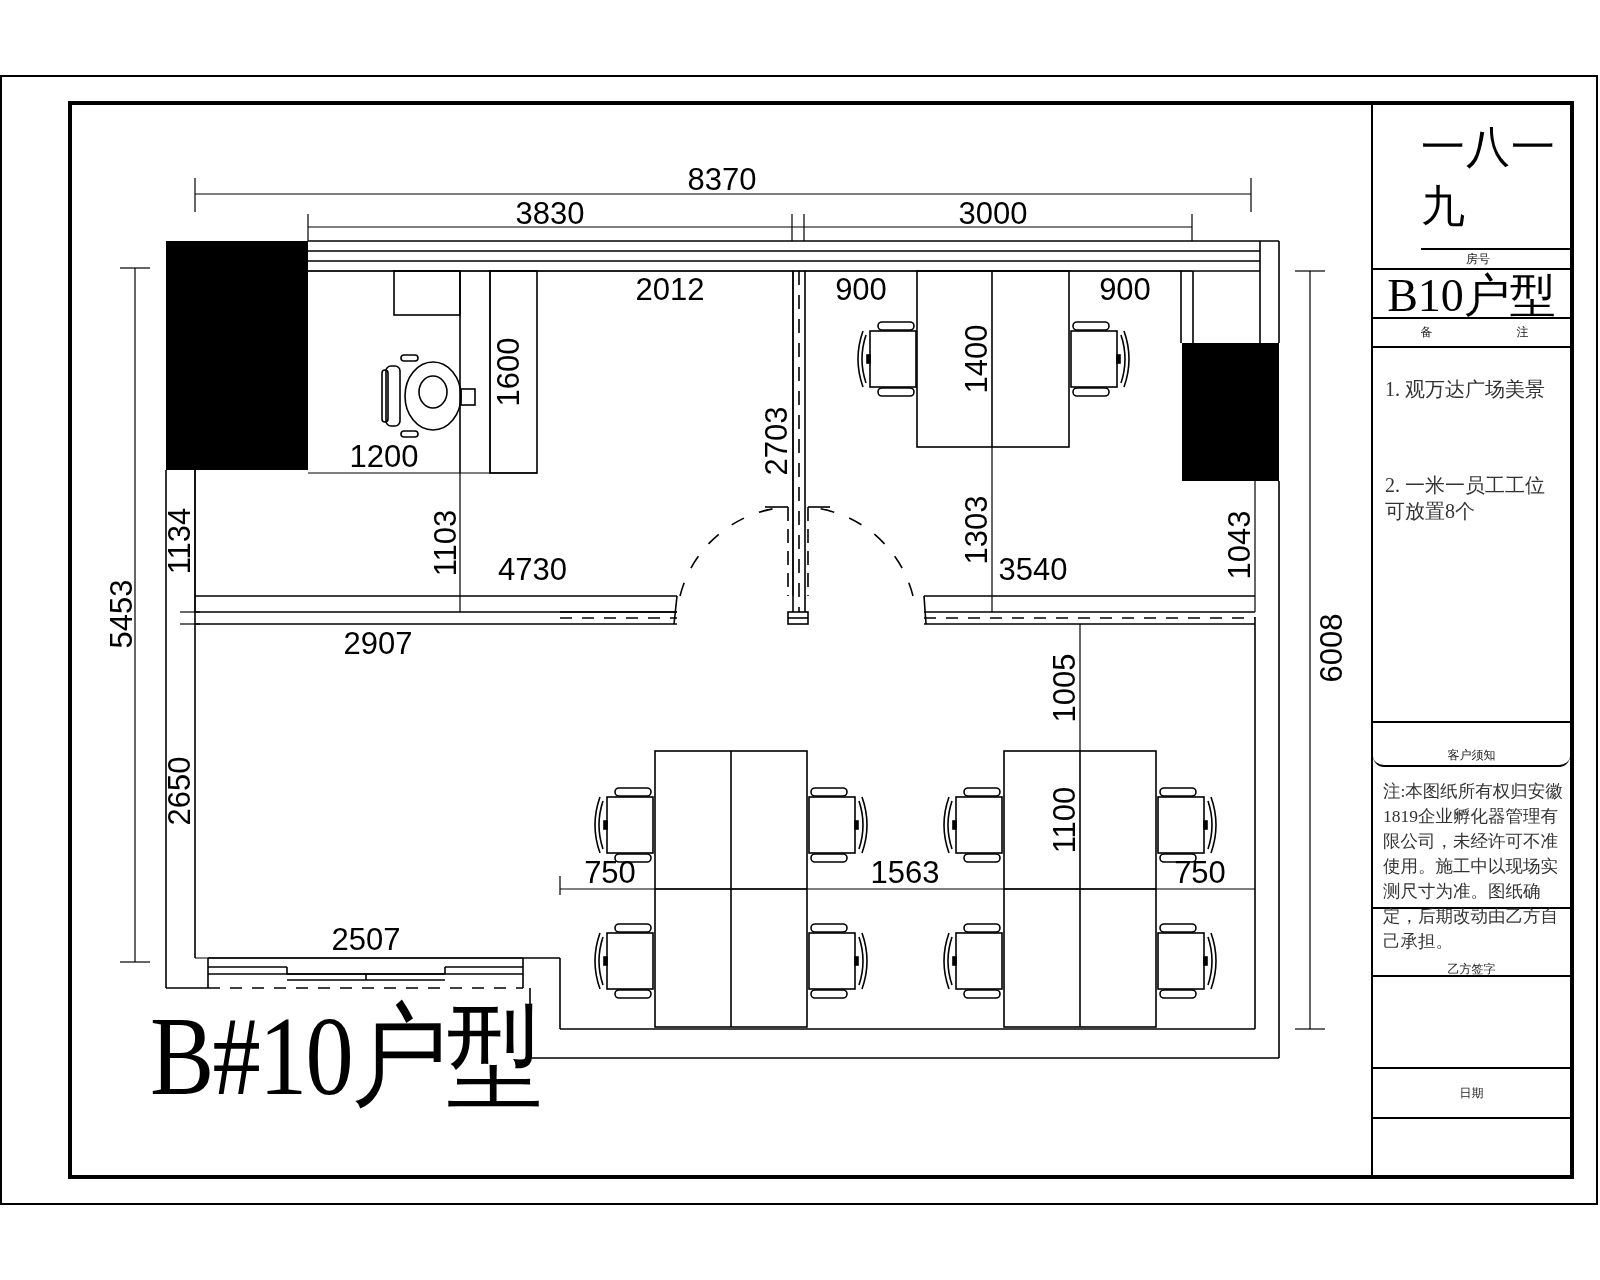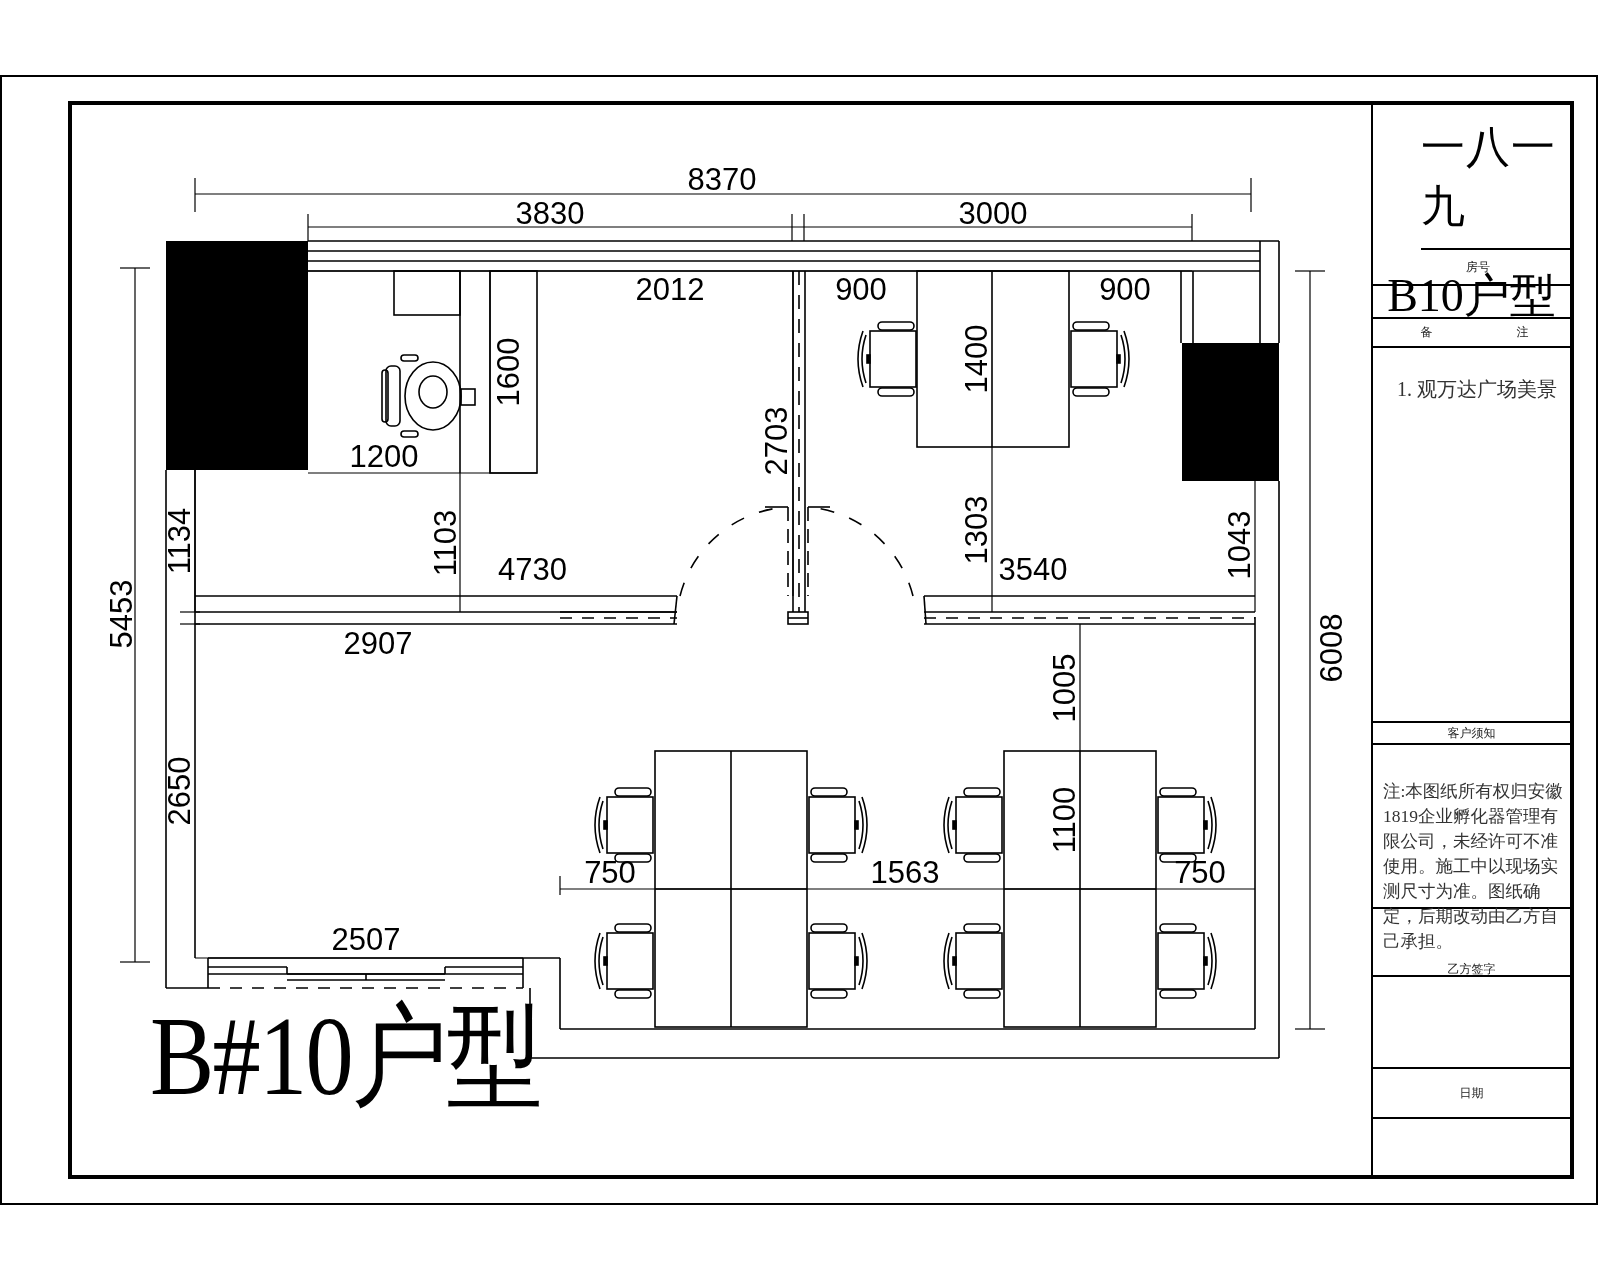--- a/index.html
+++ b/index.html
@@ -15,30 +15,30 @@
                font-family: "Liberation Serif", "DejaVu Serif", serif; font-size: 112px;
                line-height: 1; letter-spacing: -2px; transform: scaleX(0.86); transform-origin: left top; }
   
   .tb { position: absolute; left: 1371px; top: 105px; width: 199px; height: 1070px;
         border-left: 2px solid #000; box-sizing: border-box; }
   .tb-cell { position: absolute; left: 0; right: 0; border-bottom: 2px solid #000; box-sizing: border-box;
              display: flex; align-items: center; justify-content: center; }
   .tb-company { top: 0; height: 145px; font-family: "Liberation Serif", "DejaVu Serif", serif;
                 font-size: 44px; letter-spacing: 1px; margin-left: 48px; }
   .tb-label-small { font-size: 12px; color: #222; }
-  .tb-room-label { top: 145px; height: 36px; padding-left: 13px; }
+  .tb-room-label { top: 145px; height: 20px; padding-left: 13px; }
   .tb-room-value { top: 169px; height: 45px; font-family: "Liberation Serif", "DejaVu Serif", serif;
                    font-size: 46px; }
   .tb-remark-label { top: 214px; height: 29px; padding-left: 46px; }
   .tb-remark-label span { letter-spacing: 40px; }
   .tb-remarks { top: 243px; height: 375px; align-items: flex-start; justify-content: flex-start;
                 padding: 28px 8px 0 12px; flex-direction: column; font-family: "Liberation Serif", "DejaVu Serif", serif;
                 font-size: 20px; line-height: 26px; color: #333; }
-  .tb-remarks p { margin: 0 0 70px 12px; }
-  .tb-notice-label { top: 618px; height: 22px; }
+  .tb-remarks p { margin: 0 0 70px 0; }
+  .tb-notice-label { top: 640px; height: 22px; border-radius: 14px; }
   .tb-notice { top: 648px; height: 156px; align-items: flex-start; justify-content: flex-start;
                padding: 26px 6px 0 10px; font-family: "Liberation Serif", "DejaVu Serif", serif;
                font-size: 17.5px; line-height: 25px; color: #333; }
   .tb-sign-label { top: 858px; height: 14px; }
   .tb-sign-space { top: 887px; height: 77px; }
   .tb-date-label { top: 964px; height: 50px; }
   .tb-bottom { top: 1007px; height: 59px; border-bottom: none; }
 </style>
 </head>
 <body>
@@ -268,20 +268,21 @@
 
 <div class="tb">
   <div class="tb-cell tb-company">一八一九</div>
   <div class="tb-cell tb-room-label tb-label-small">房号</div>
   <div class="tb-cell tb-room-value">B10户型</div>
   <div class="tb-cell tb-remark-label tb-label-small">
       <span>备 注</span>
     </div>
   <div class="tb-cell tb-remarks">
     <p>1. 观万达广场美景</p>
+    <p>2. 一米一员工工位可放置8个</p>
   </div>
   <div class="tb-cell tb-notice-label tb-label-small">客户须知</div>
   <div class="tb-cell tb-notice">注:本图纸所有权归安徽1819企业孵化器管理有限公司，未经许可不准使用。施工中以现场实测尺寸为准。图纸确定，后期改动由乙方自己承担。</div>
   <div class="tb-cell tb-sign-label tb-label-small">乙方签字</div>
   <div class="tb-cell tb-sign-space"></div>
   <div class="tb-cell tb-date-label tb-label-small">日期</div>
   <div class="tb-cell tb-bottom"></div>
 </div>
 
 </body></html>

